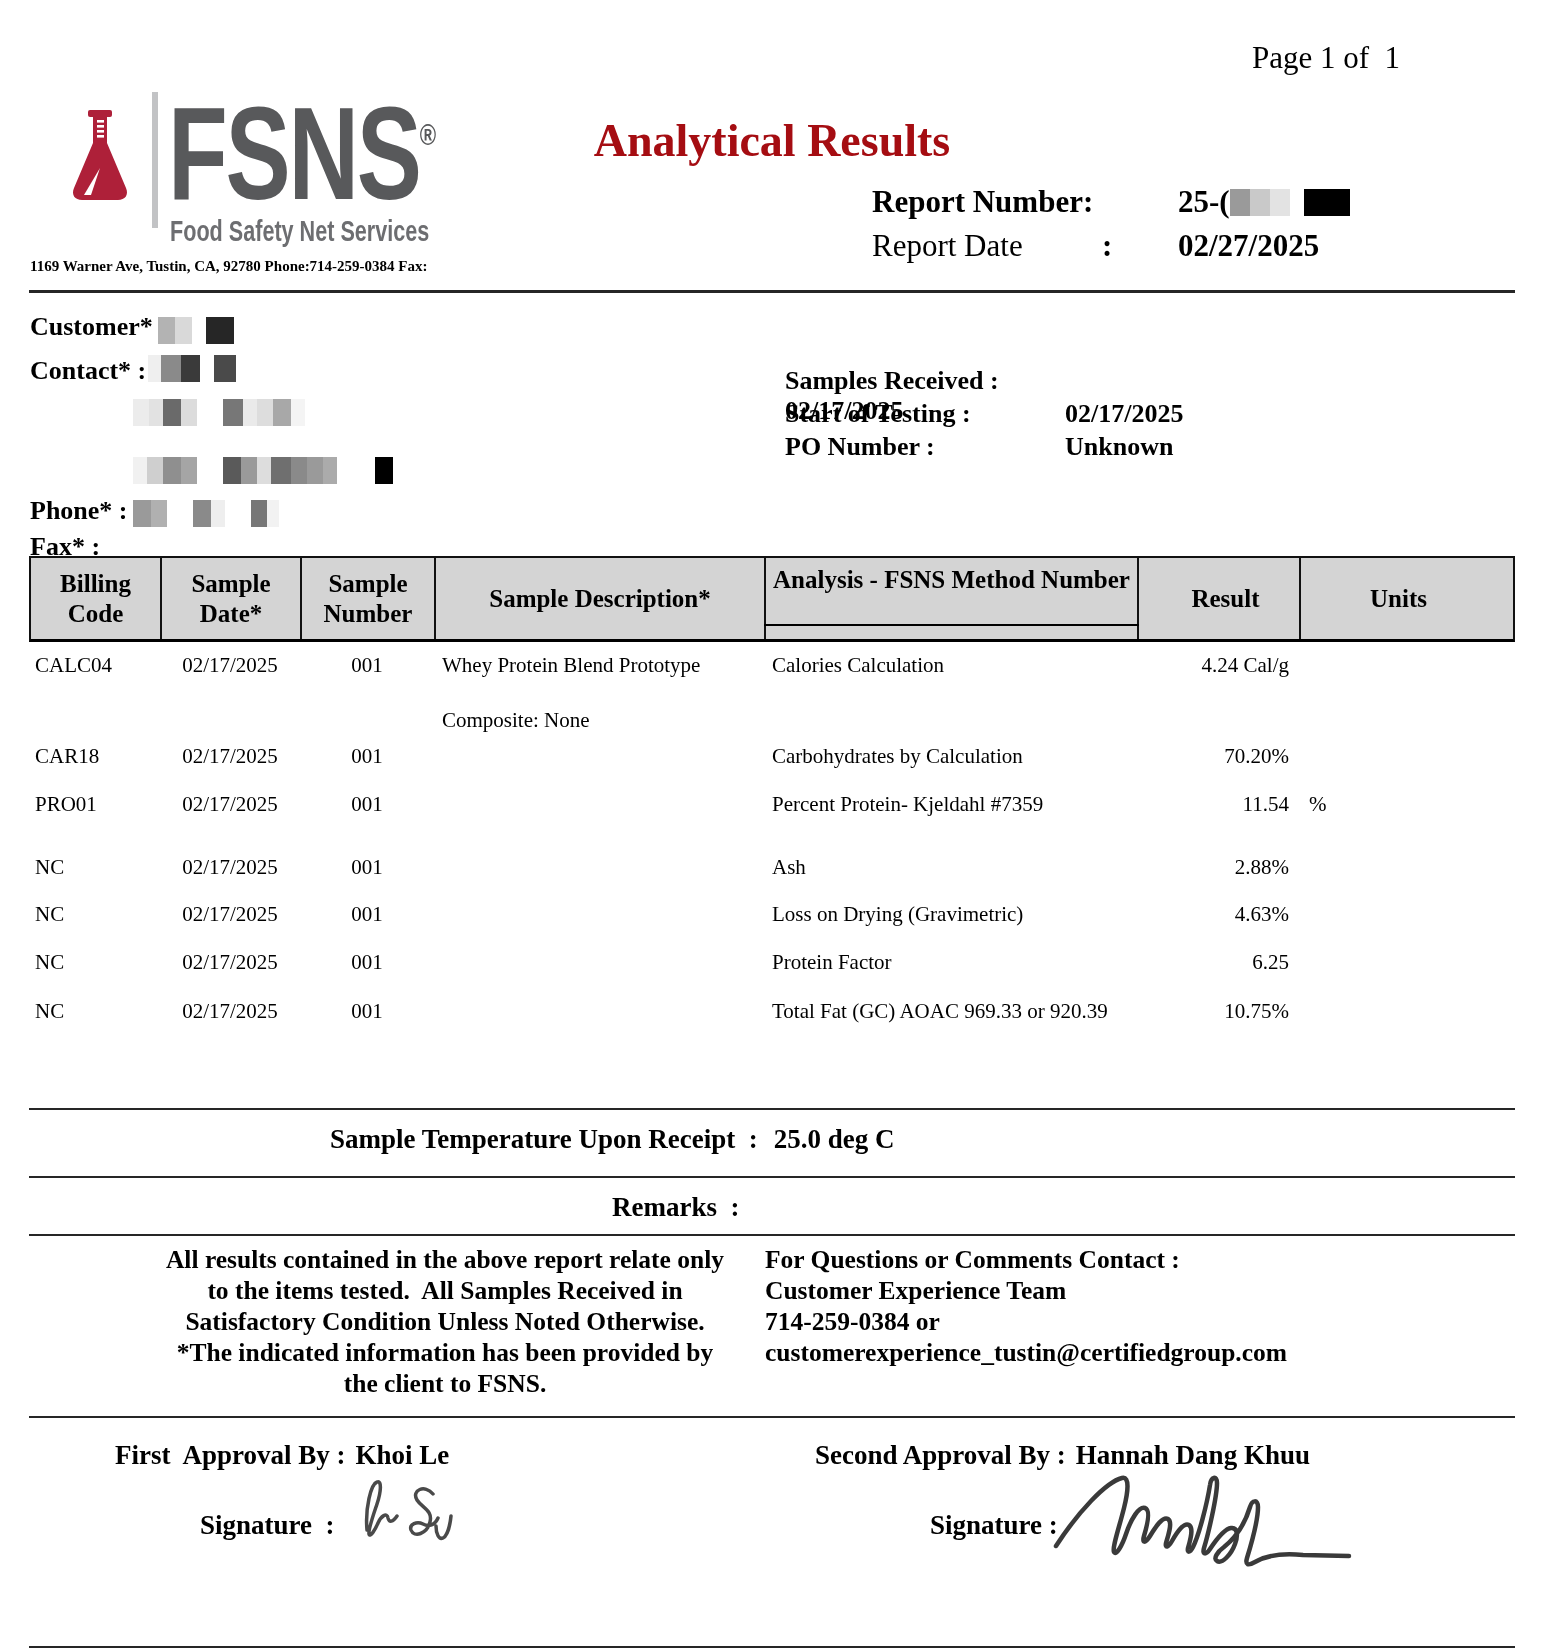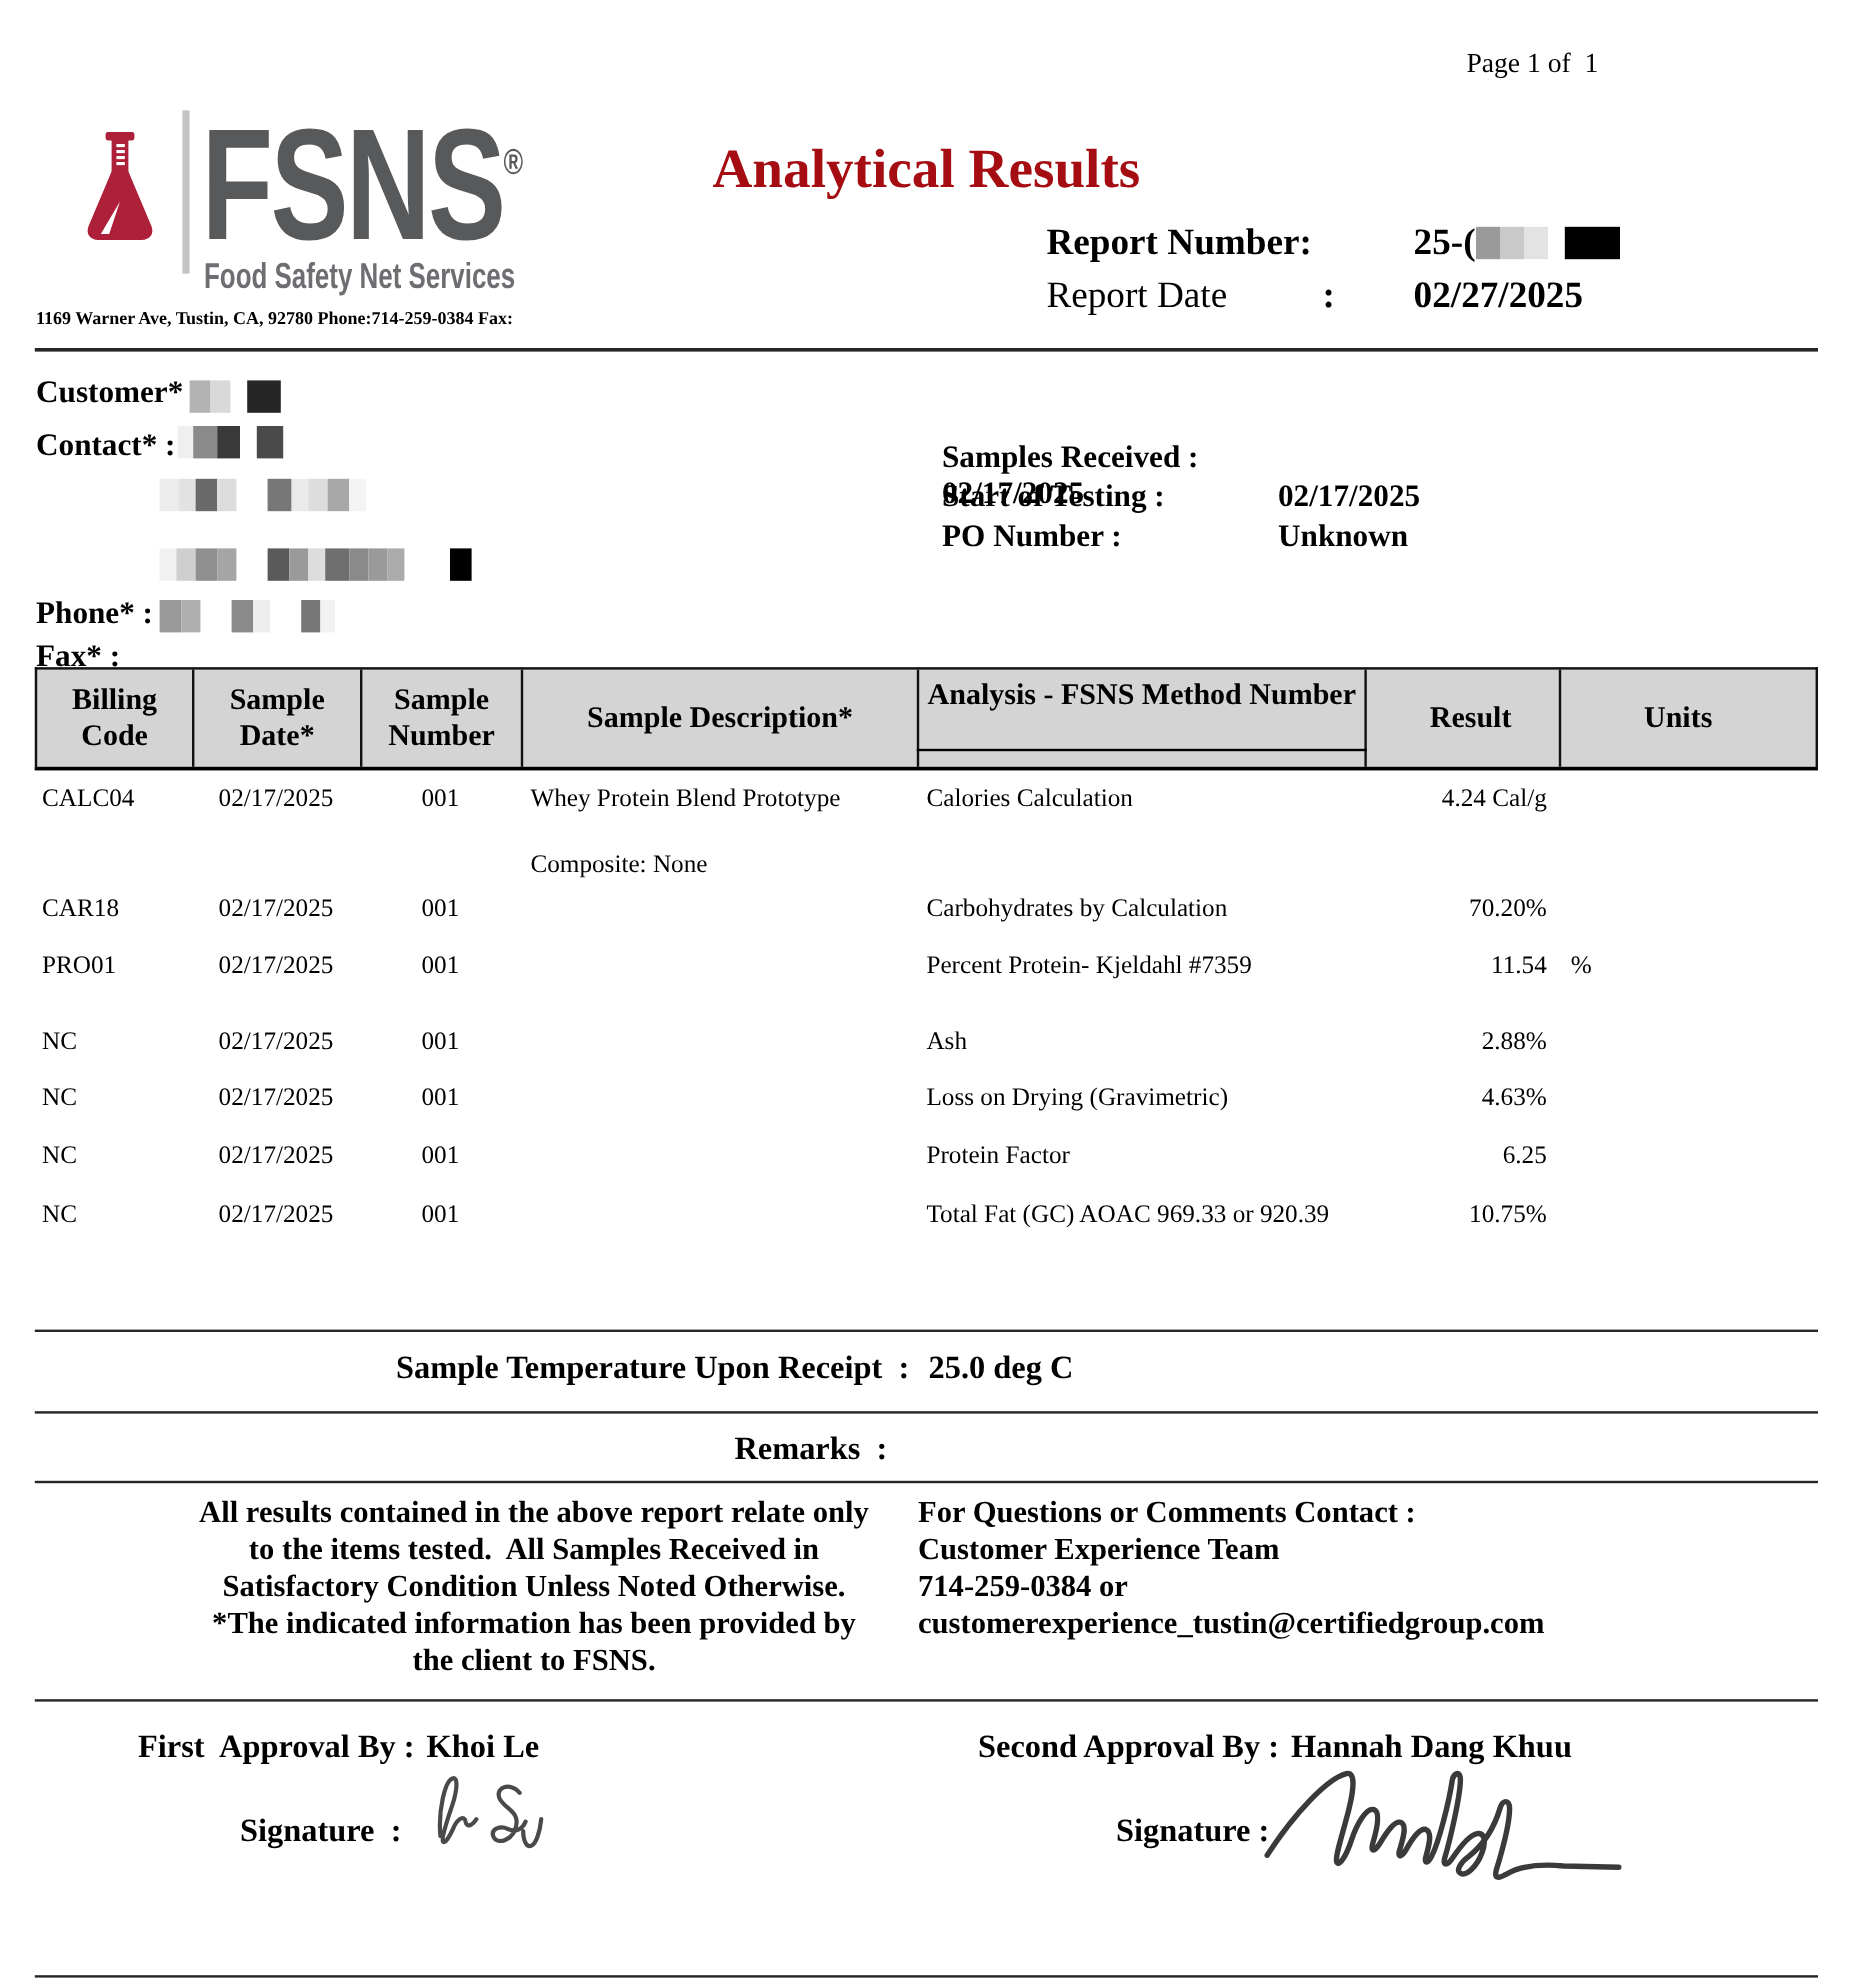--- a/index.html
+++ b/index.html
@@ -10,21 +10,21 @@
   }
   html,body{margin:0;padding:0;background:#fff;}
   .page{
     position:relative;width:1544px;height:1650px;background:#fff;
     font-family:"Liberation Serif", serif;color:#000;overflow:hidden;
   }
   .pre{white-space:pre;}
   .abs{position:absolute;}
 
   
-  .page-indicator{left:1222px;top:40px;font-size:23px;}
+  .page-indicator{left:1252px;top:40px;font-size:31px;}
   .doc-title{left:0;top:114px;width:1544px;text-align:center;font-size:46px;font-weight:bold;color:var(--title-red);}
 
   
   .flask-wrap{left:64px;top:110px;}
   .logo-divider{left:152px;top:92px;width:6px;height:136px;background:#c2c3c5;}
   .logo-brand{left:168px;top:88px;font-family:"Liberation Sans",sans-serif;font-weight:bold;
     font-size:132px;line-height:1;color:var(--logo-gray);transform:scaleX(.74);transform-origin:left top;letter-spacing:-3px;}
   .logo-reg{font-size:30px;vertical-align:54px;letter-spacing:0;}
   .logo-tagline{left:170px;top:214px;font-family:"Liberation Sans",sans-serif;font-weight:bold;
     font-size:30px;color:#6d6e71;transform:scaleX(.72);transform-origin:left top;}

